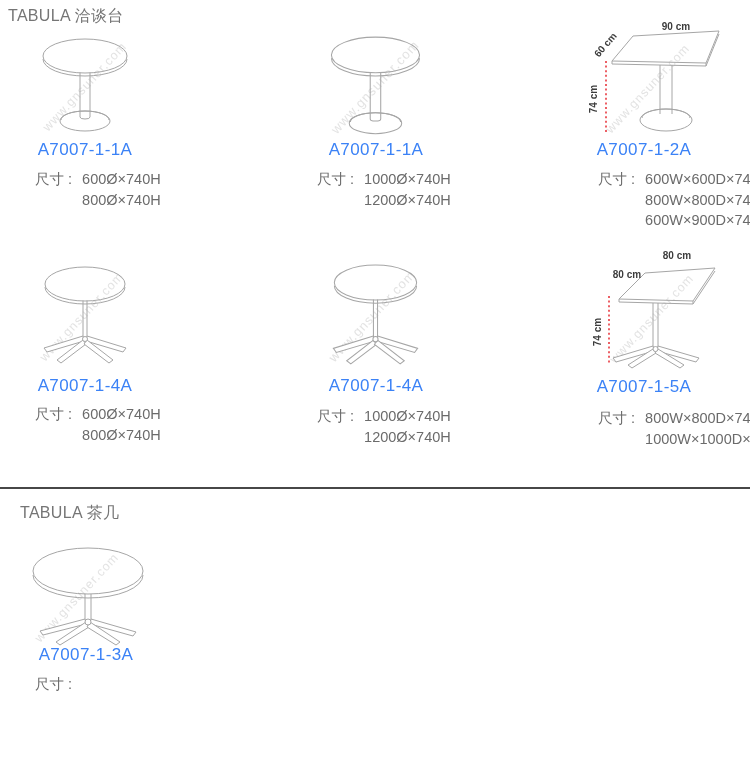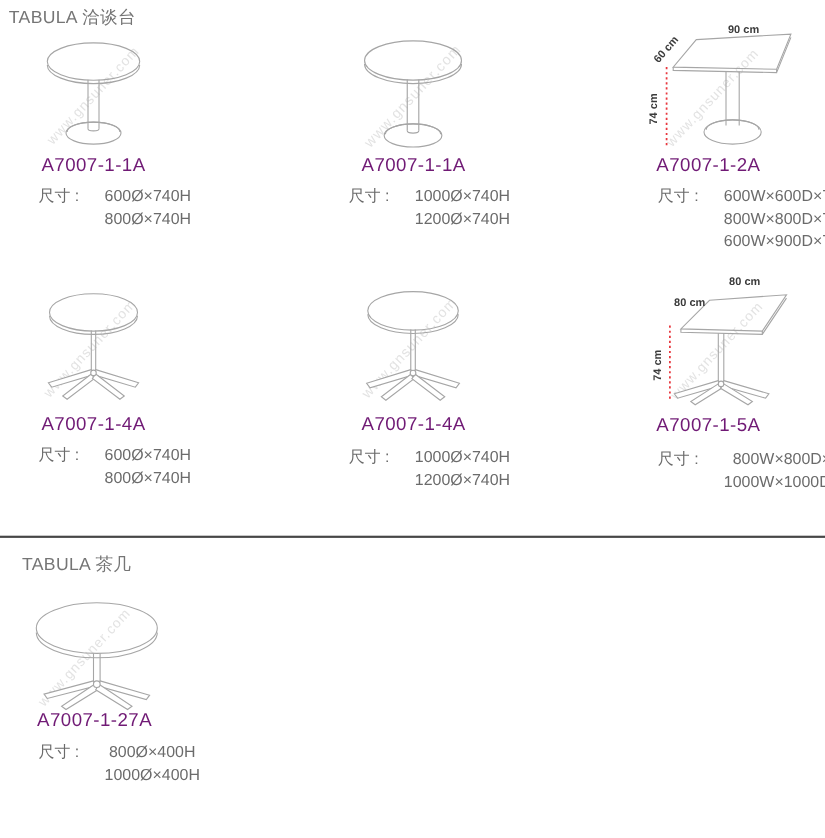--- a/index.html
+++ b/index.html
@@ -6,28 +6,28 @@
   body{
     width:750px;height:762px;position:relative;background:#ffffff;
     font-family:"Liberation Sans", sans-serif;overflow:hidden;
   }
   .sec-title{
     position:absolute;font-size:16px;color:#757575;letter-spacing:.3px;
   }
   .fig{position:absolute;}
   .fig svg{display:block;overflow:hidden;}
   .model{
-    position:absolute;font-size:17px;color:#701a75;text-align:center;
+    position:absolute;font-size:17px;color:#3b82f6;text-align:center;
     letter-spacing:.4px;
   }
   .dims{
-    position:absolute;display:flex;gap:23px;font-size:14.5px;color:#6b6b6b;
+    position:absolute;display:flex;gap:10px;font-size:14.5px;color:#6b6b6b;
     line-height:20.5px;white-space:nowrap;
   }
-  .dim-values div{text-align:center;}
+  .dim-values div{text-align:left;}
   .divider{
     position:absolute;left:0;top:487px;width:750px;height:2px;background:#474747;
   }
   
   .ln{fill:none;stroke:#a6a6a6;stroke-width:1;}
   .leg{fill:#ffffff;stroke:#a6a6a6;stroke-width:1;}
   .wm{fill:#e3e3e3;font-size:12.5px;letter-spacing:1px;}
   .ann{fill:#3c3c3c;font-size:10px;font-weight:600;}
   .redline{fill:none;stroke:#e8383f;stroke-width:1.6;stroke-dasharray:2 2.6;}
 </style>
@@ -187,20 +187,16 @@
     <path class="ln" d="M5,32 A55,23 0 0 0 115,32"></path>
     <line class="ln" x1="57" y1="51" x2="57" y2="77"></line>
     <line class="ln" x1="63" y1="51" x2="63" y2="77"></line>
     <path class="leg" d="M57,76 L12,88 L15,92 L58,81 Z"></path>
     <path class="leg" d="M63,76 L108,89 L105,93 L62,81 Z"></path>
     <path class="leg" d="M58,79 L28,99 L32,102 L61,84 Z"></path>
     <path class="leg" d="M62,79 L92,99 L88,102 L59,84 Z"></path>
     <circle class="leg" cx="60" cy="79" r="3"></circle>
   </svg>
 </div>
-<div class="model" style="left:26px;top:645px;width:120px">A7007-1-27A</div>
+<div class="model" style="left:26px;top:645px;width:120px">A7007-1-3A</div>
 <div class="dims" style="left:35px;top:674px">
   <span>尺寸 :</span>
-  <div class="dim-values">
-    <div>800Ø×400H</div>
-    <div>1000Ø×400H</div>
-  </div>
 </div>
 
 </body></html>

